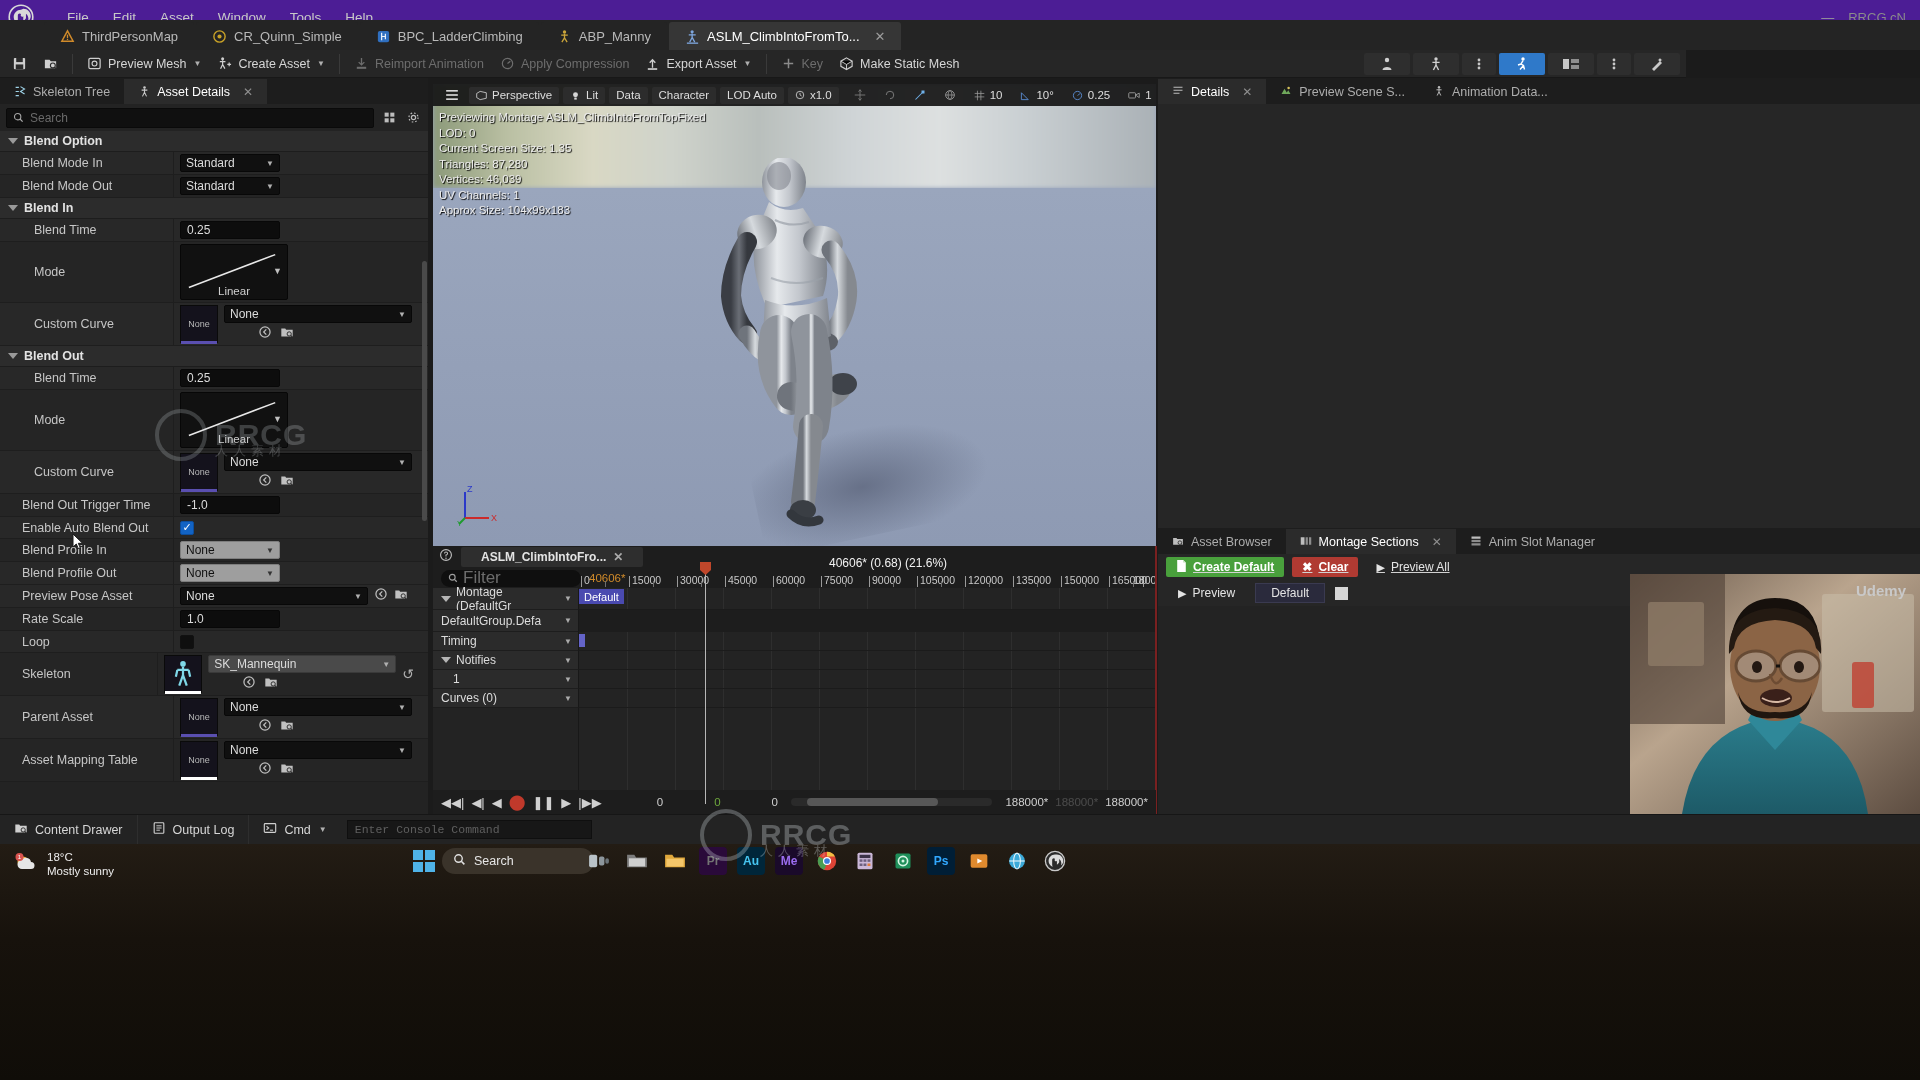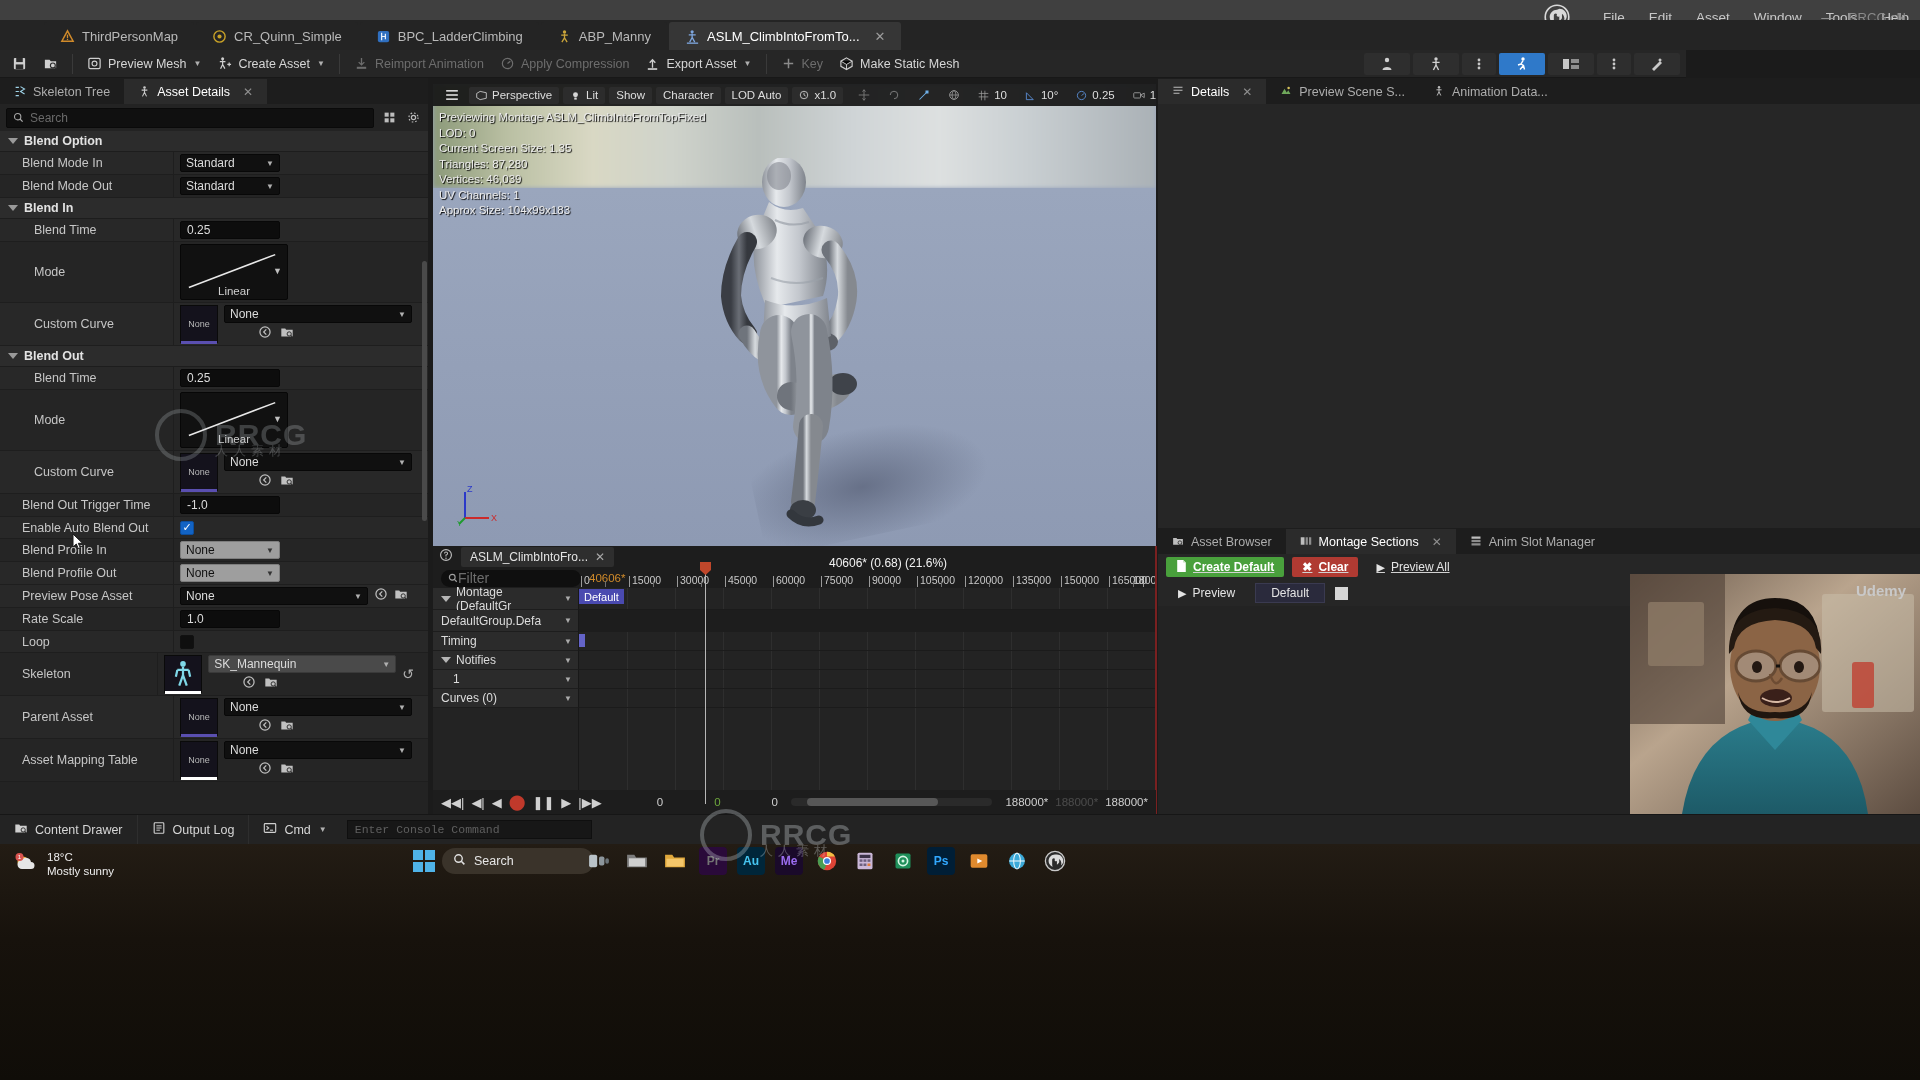--- a/index.html
+++ b/index.html
@@ -2,21 +2,21 @@
 <html><head>
 <meta charset="utf-8">
 <style>
   * { box-sizing: border-box; margin:0; padding:0; }
   html,body { width:1920px; height:1080px; overflow:hidden; background:#1b1b1b;
     font-family:"Liberation Sans", sans-serif; color:#d2d2d2; }
   #app { position:relative; width:1920px; height:1080px; }
 
   
   .titlebar { position:absolute; left:0; top:0; width:1920px; height:34px;
-    background:#404040; display:flex; align-items:center;justify-content:flex-end; }
+    background:#4c1d95; display:flex; align-items:center; }
   .ue-logo { width:42px; height:34px; display:flex; align-items:center; justify-content:center; }
   .ue-logo svg { width:26px; height:26px; }
   .menu { display:flex; align-items:center; gap:2px; margin-left:14px; }
   .menu > div { padding:4px 11px; font-size:13.5px; color:#c8c8c8; border-radius:2px; }
   .winbtns { position:absolute; right:4px; top:0; height:34px; display:flex; align-items:center;
      gap:14px; font-size:13px; color:#9a9a9a; padding-right:10px; }
 
   
   .tabsrow { position:absolute; left:0; top:20px; width:1920px; height:30px;
     background:#242424; display:flex; align-items:flex-end; padding-left:44px; }
@@ -124,25 +124,25 @@
   .mannequin { position:absolute; left:218px; top:74px; width:290px; height:380px; z-index:3; }
   .shadow { position:absolute; left:320px; top:340px; width:240px; height:110px; z-index:2;
      background:radial-gradient(ellipse at 45% 55%, rgba(96,105,128,0.85), rgba(140,150,175,0) 68%);
      transform:rotate(-12deg); }
 
   
   .timeline { position:absolute; left:433px; top:546px; width:723px; height:268px;
      background:#1d1d1d; }
   .tl-tabrow { height:22px; display:flex; align-items:center; gap:8px; padding-left:6px;
      background:#1d1d1d; }
-  .tl-tab { display:flex; align-items:center; gap:7px; height:20px; padding:0 9px; font-size:12px;
-     color:#e4e4e4; background:#2e2e2e; border-radius:2px; }
+  .tl-tab { display:flex; align-items:center; gap:7px; height:20px; padding:0 20px; font-size:12px;
+     color:#e4e4e4; background:#2e2e2e; border-radius:2px;font-weight:bold; }
   .tl-filterrow { height:20px; display:flex; align-items:center; }
   .tl-filter { width:140px; height:17px; margin-left:8px; background:#0f0f0f; border-radius:9px;
-     display:flex; align-items:center; padding:0 7px; font-size:14px; color:#6d6d6d;text-align:right; }
+     display:flex; align-items:center; gap:5px; padding:0 7px; font-size:17px; color:#6d6d6d;text-align:right; }
   .tl-frames { font-size:11.5px; color:#d08a2a; margin-left:8px; }
   .ruler { position:absolute; left:148px; top:22px; width:575px; height:20px; }
   .ruler .tick { position:absolute; top:8px; width:1px; height:11px; background:#9a9a9a; }
   .ruler .tickm { position:absolute; top:13px; width:1px; height:6px; background:#6f6f6f; }
   .ruler .tlabel { position:absolute; top:6px; font-size:10.5px; color:#c9c9c9; }
   .playhead-lbl { position:absolute; left:248px; top:-12px; font-size:12px; color:#f2f2f2; white-space:nowrap; }
   .playhead { position:absolute; left:272px; top:24px; width:1px; height:234px; background:#b7b7b7; z-index:6; }
   .playhead .knob { position:absolute; left:-5px; top:-8px; width:11px; height:13px;
      background:#c0472b; clip-path:polygon(0 0,100% 0,100% 62%,50% 100%,0 62%); }
   .tracks { position:absolute; left:0; top:42px; width:723px; height:226px; }
@@ -839,21 +839,21 @@
         <span>Perspective</span>
       </div>
       <div class="vpb">
         <svg width="11" height="11" viewBox="0 0 16 16">
             <circle cx="8" cy="7" r="3.6" fill="#d6d6d6"></circle>
             <rect x="6.2" y="11" width="3.6" height="3" fill="#d6d6d6"></rect>
           </svg>
         <span>Lit</span>
       </div>
       <div class="vpb">
-        <span>Show</span>
+        <span>Data</span>
       </div>
       <div class="vpb">
         <span>Character</span>
       </div>
       <div class="vpb">
         <span>LOD Auto</span>
       </div>
       <div class="vpb">
         <svg width="10" height="10" viewBox="0 0 16 16">
             <circle cx="8" cy="8" r="6" fill="none" stroke="#d6d6d6" stroke-width="1.3"></circle>

